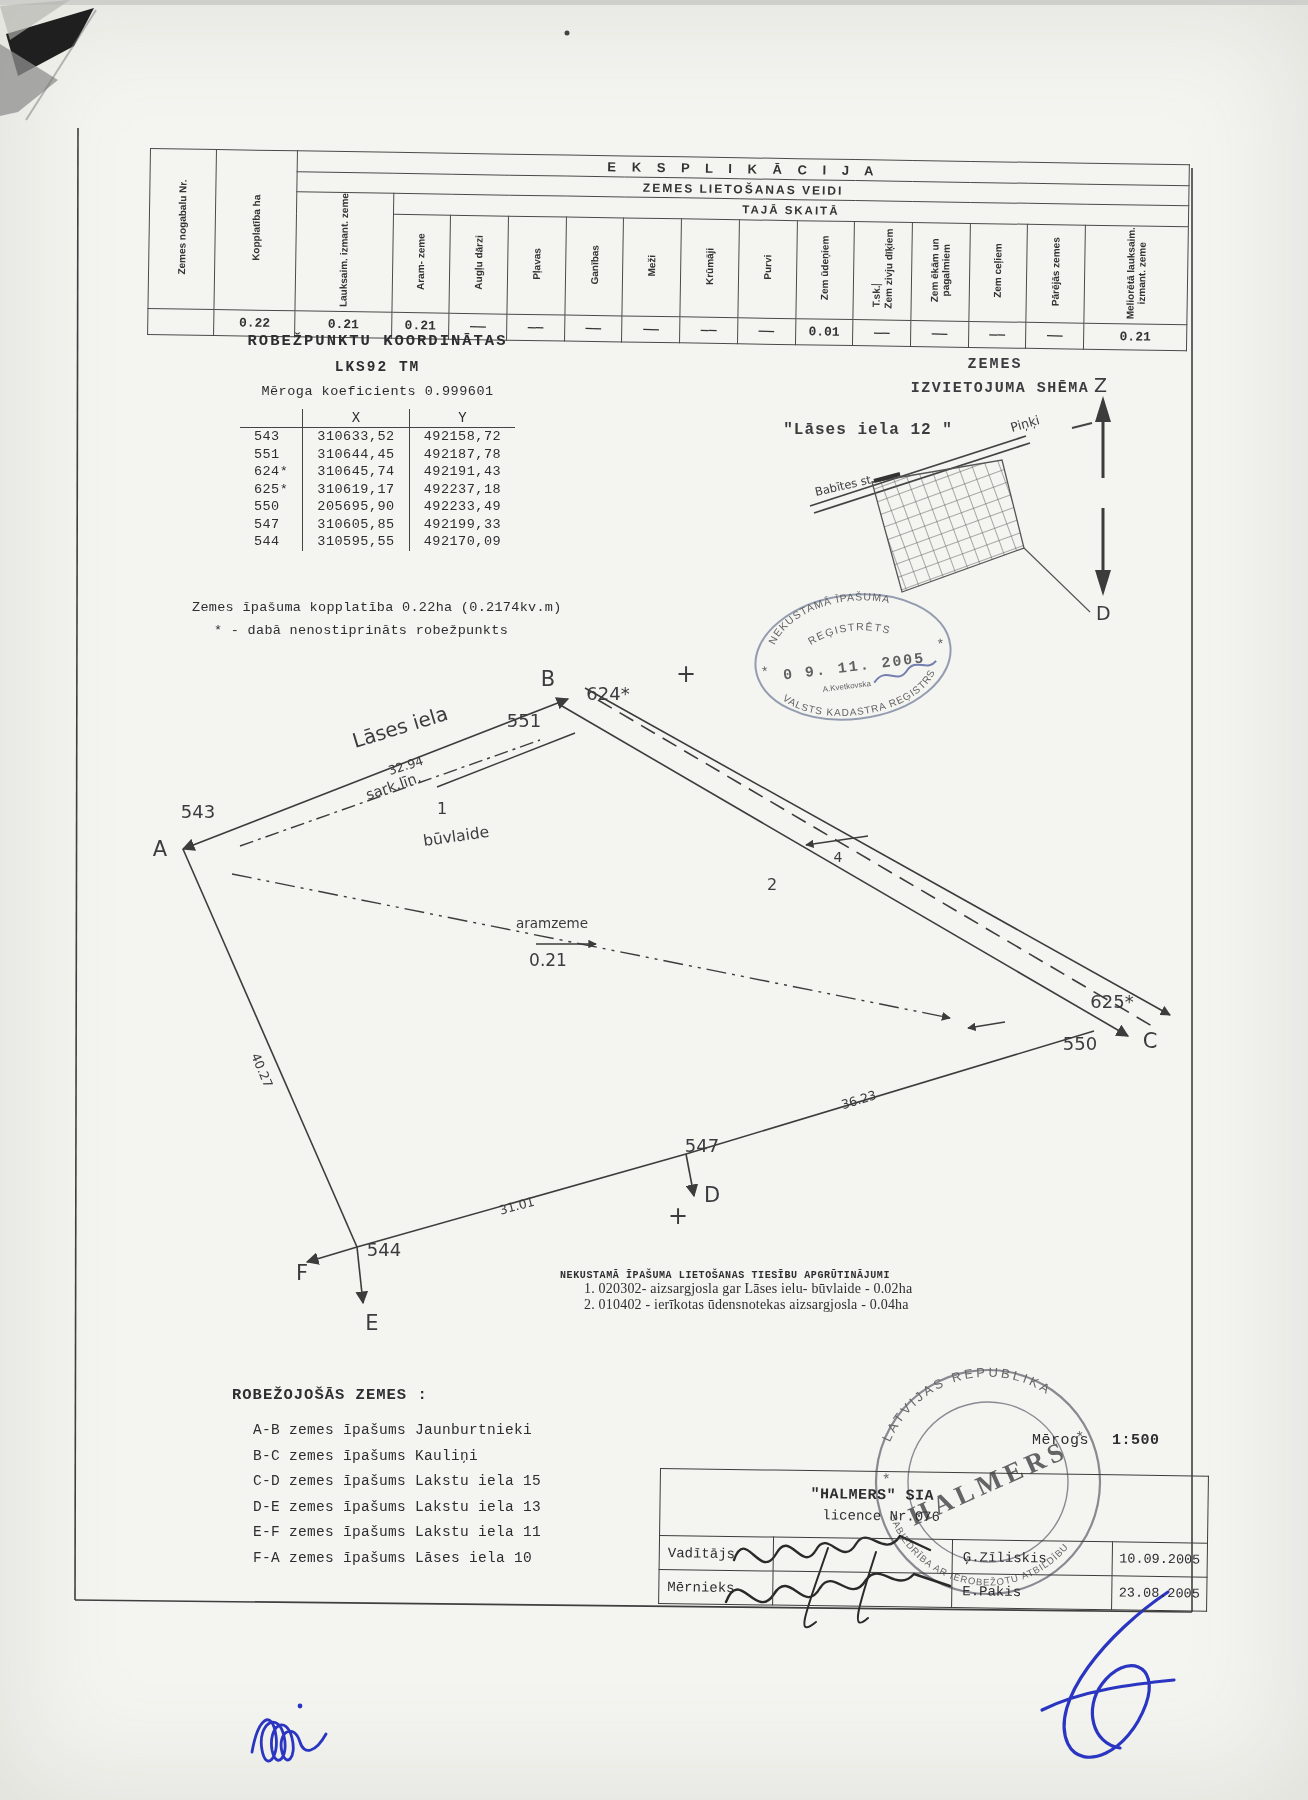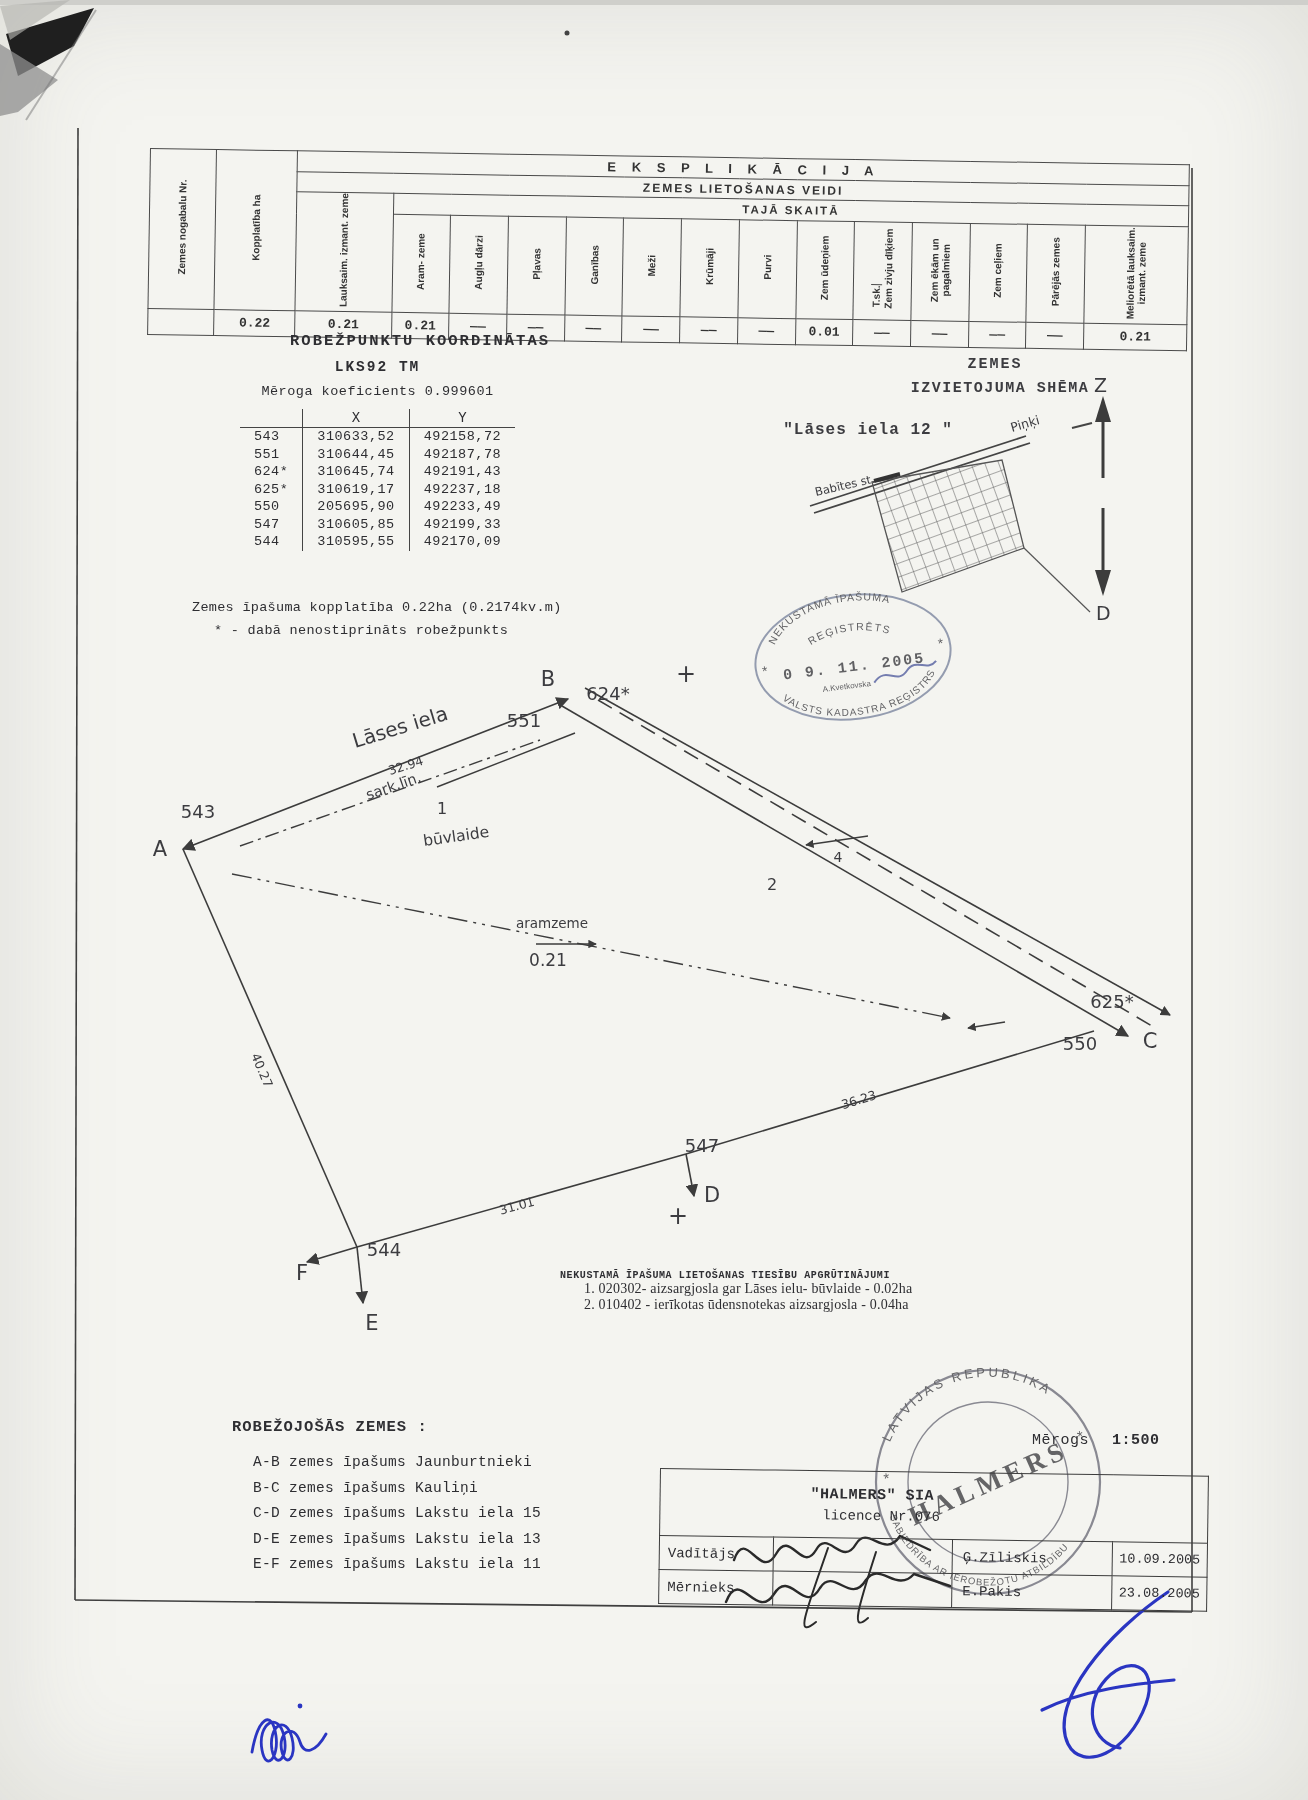--- a/index.html
+++ b/index.html
@@ -15,32 +15,32 @@
   .explik .sub{font-size:12px;font-weight:bold;letter-spacing:2px;height:19px;}
   .explik .sub2{font-size:11.5px;font-weight:bold;letter-spacing:2px;height:19px;}
   .explik .vert{vertical-align:middle;}
   .explik .vert span{display:inline-block;writing-mode:vertical-rl;transform:rotate(180deg);
       font-size:10px;line-height:1.12;max-height:118px;white-space:normal;}
   .explik .r4 th{height:88px;}
   .explik .tsk{font-size:9px;font-weight:bold;border-bottom:1.2px solid #4a4a4a;display:block;margin:0 0 2px 0;}
   .explik .vals td{height:25px;font-family:"Liberation Mono","DejaVu Sans Mono",monospace;
       font-size:13px;font-weight:bold;}
   
-  .ct1{font-size:15.5px;font-weight:bold;letter-spacing:2px;text-align:right;}
+  .ct1{font-size:15.5px;font-weight:bold;letter-spacing:2px;text-align:center;}
   .ct2{font-size:14.5px;font-weight:bold;letter-spacing:2px;text-align:center;margin-top:9px;}
   .ct3{font-size:13.5px;margin-top:9px;text-align:center;letter-spacing:0.5px;}
   .ctab{border-collapse:collapse;margin:10px auto 0 auto;}
   .ctab th{font-size:14px;font-weight:normal;border-bottom:1.4px solid #444;}
   .ctab .cx,.ctab .cy{border-left:1.4px solid #444;}
   .ctab td{font-size:13.5px;height:17.5px;padding:0 14px;letter-spacing:0.5px;}
   .note{font-size:13.5px;letter-spacing:0.3px;margin-top:22px;}
   
   .apgr-title{font-size:10px;font-weight:bold;letter-spacing:0.6px;}
   .apgr-item{font-size:14px;padding-left:24px;letter-spacing:0.2px;font-family:Liberation Serif, serif;}
-  .rz-title{font-size:15.5px;font-weight:bold;letter-spacing:1px;margin-top:32px;}
+  .rz-title{font-size:15.5px;font-weight:bold;letter-spacing:1px;}
   .rz-item{font-size:14.5px;line-height:25.5px;letter-spacing:0.3px;margin-left:7px;}
   
   .ftab{border-collapse:collapse;transform:rotate(0.8deg);transform-origin:0 0;}
   .ftab td{border:1.6px solid #3c3c3c;font-size:14px;}
   .ftab .comp{height:64px;vertical-align:middle;padding-left:150px;}
   .comp-name{font-size:15px;font-weight:bold;letter-spacing:0.5px;}
   .comp-lic{font-size:14px;margin-top:4px;padding-left:12px;}
   .ftab .role{width:104px;padding-left:8px;height:31px;}
   .ftab .sig{width:176px;}
   .ftab .nm{width:148px;padding-left:10px;}
@@ -315,20 +315,21 @@
   </div>
 
   <div class="abs t" style="left:232px;top:1386px;width:430px">
     <div class="rz-title">ROBEŽOJOŠĀS ZEMES :</div>
     <div style="margin-top:14px;padding-left:14px">
       <div class="rz-item">A-B  zemes īpašums Jaunburtnieki</div>
       <div class="rz-item">B-C  zemes īpašums Kauliņi</div>
       <div class="rz-item">C-D  zemes īpašums Lakstu  iela  15</div>
       <div class="rz-item">D-E  zemes īpašums Lakstu  iela  13</div>
       <div class="rz-item">E-F  zemes īpašums Lakstu  iela  11</div>
+      <div class="rz-item">F-A  zemes īpašums Lāses iela  10</div>
     </div>
   </div>
 
   <div class="abs t merogs" style="left:1020px;top:1432px">Mērogs</div>
   <div class="abs t merogs" style="left:1100px;top:1432px;font-weight:bold">1:500</div>
 
   <div class="abs" style="left:660px;top:1468px">
     <table class="ftab t">
       <tbody>
           <tr>

